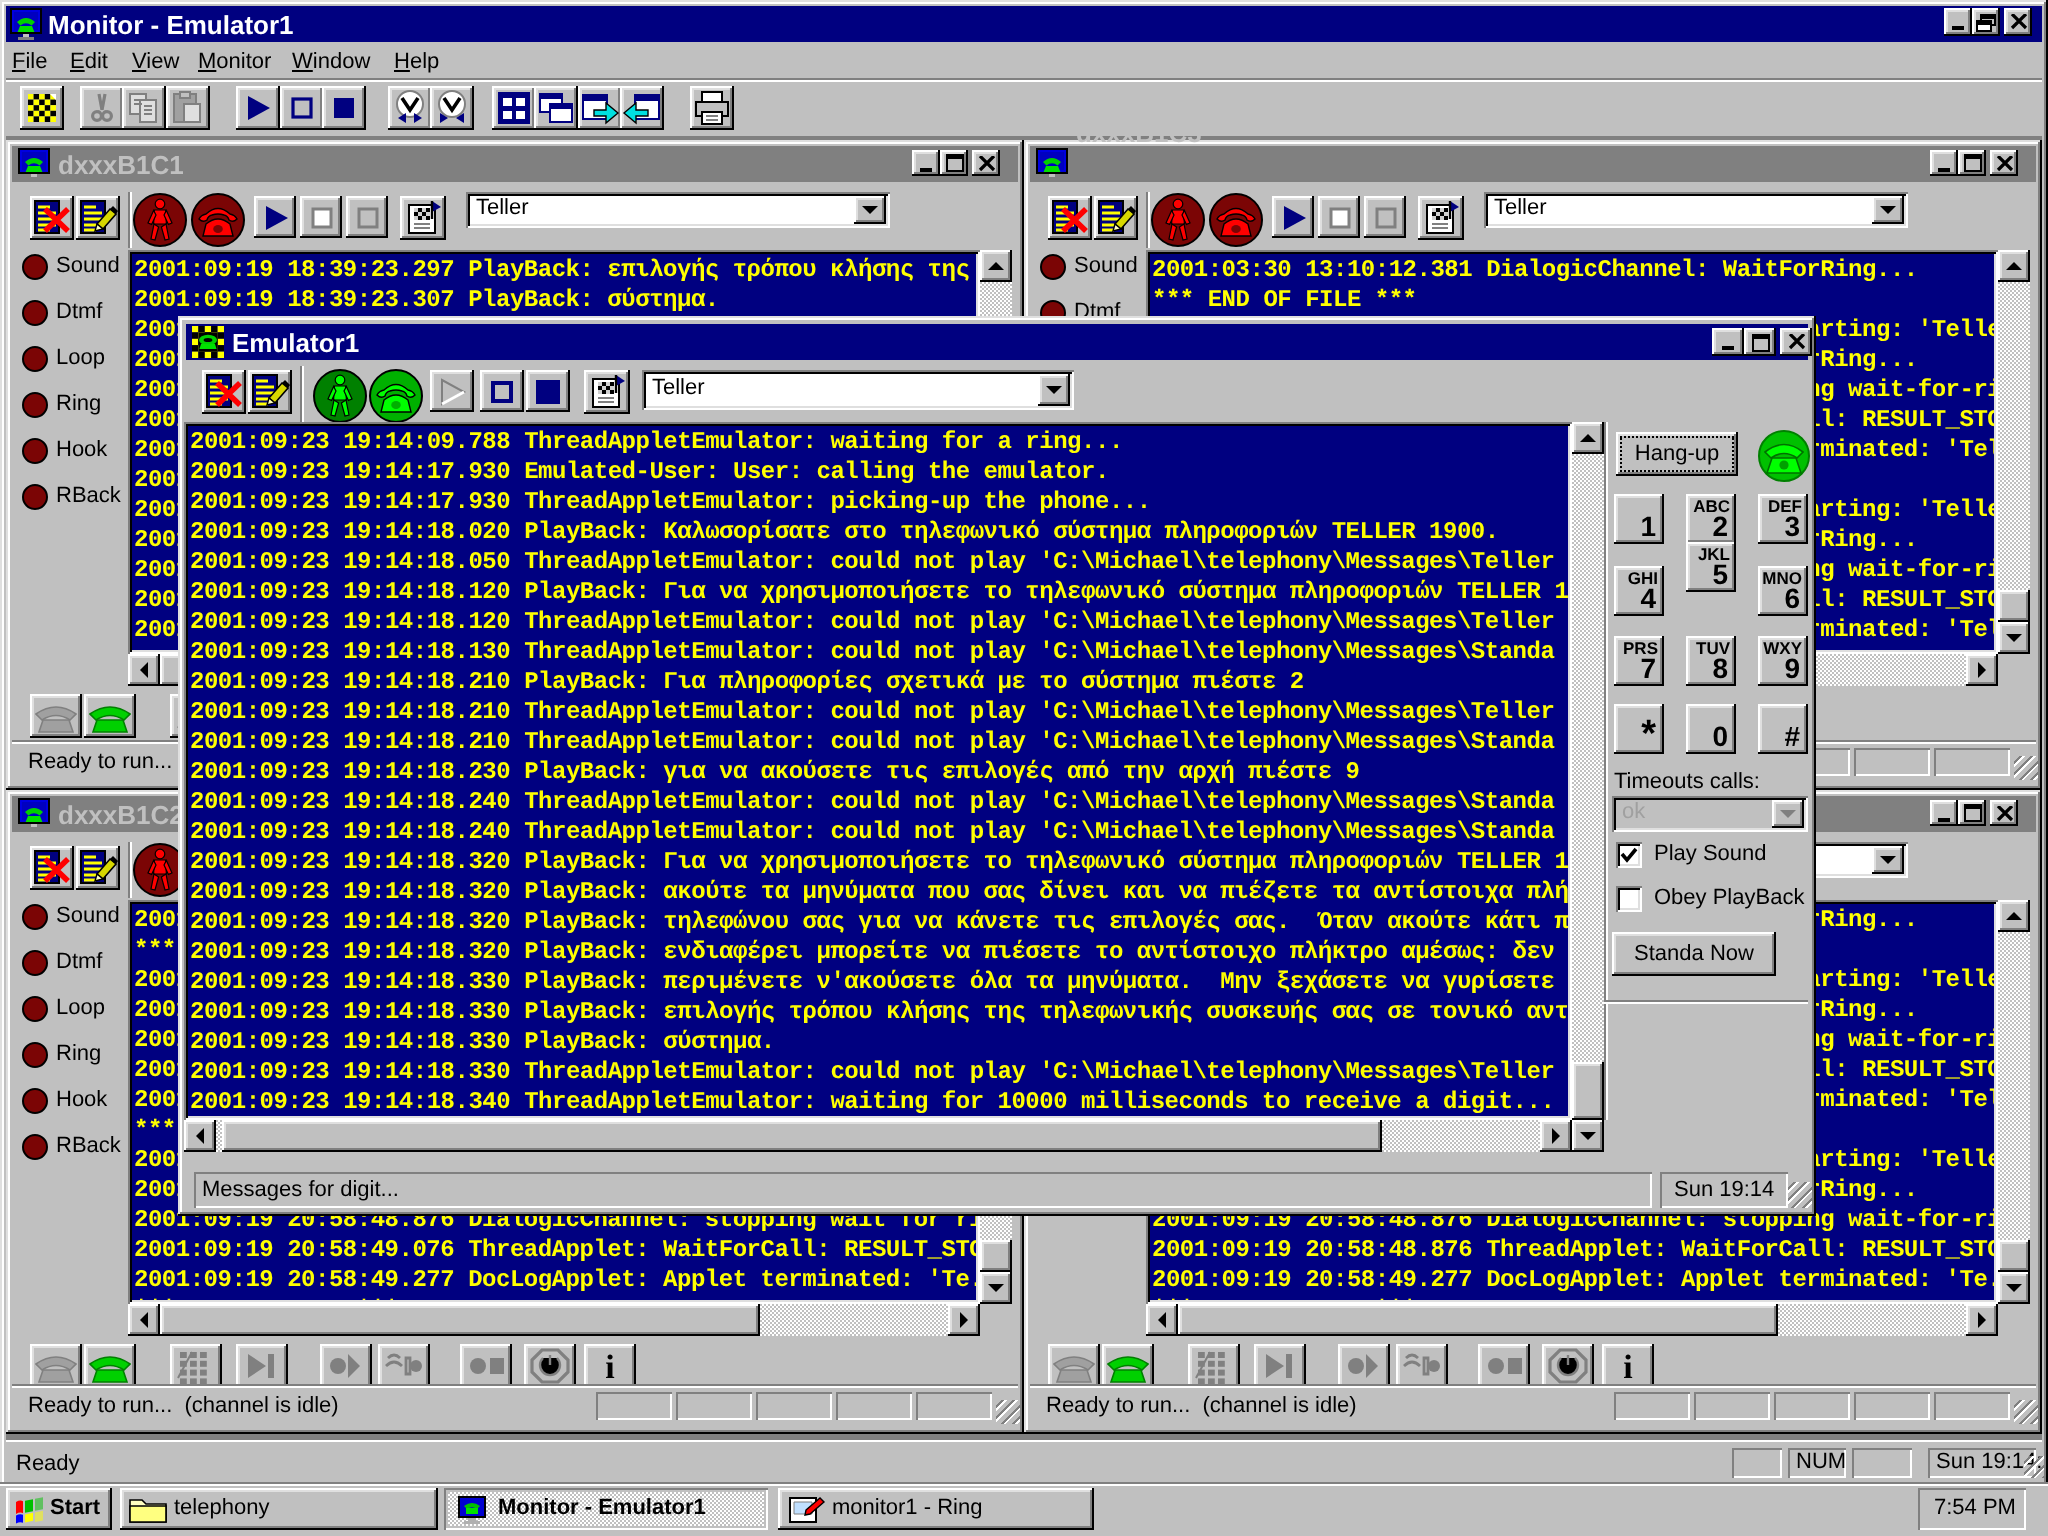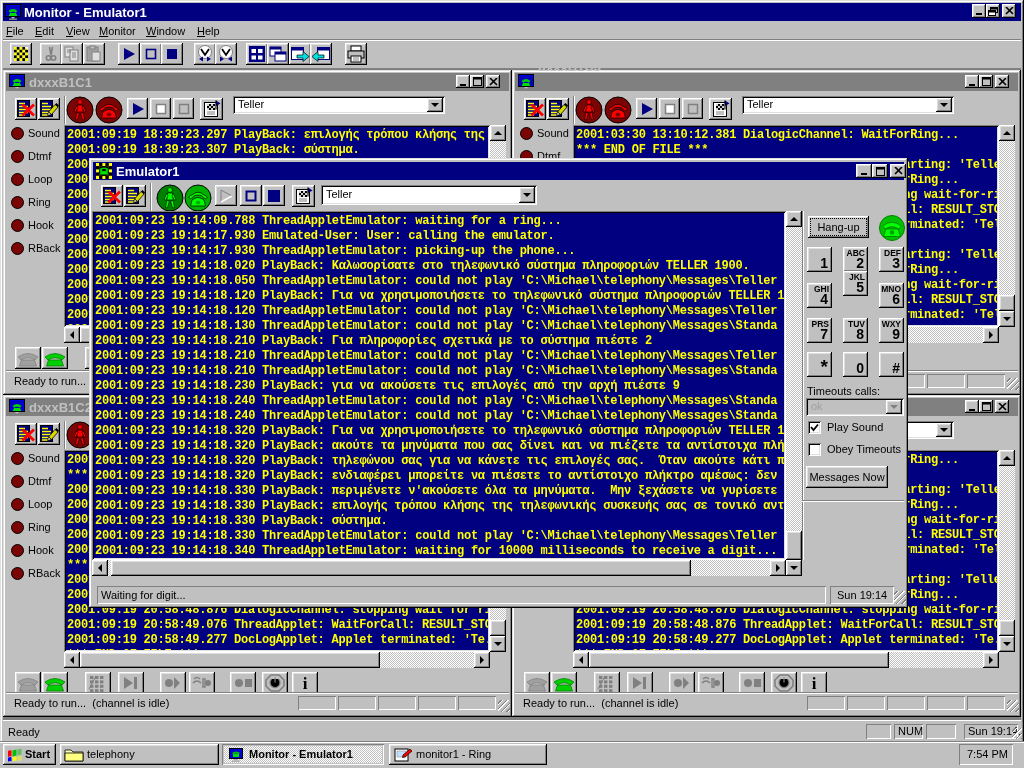--- a/index.html
+++ b/index.html
@@ -1440,30 +1440,30 @@
 <div class="a sunk" style="left:808px;top:421px;width:13px;height:13px;">
     <div style="background:#fff;position:absolute;left:2px;top:2px;right:2px;bottom:2px"></div>
     <svg width="13" height="13" style="position:absolute;left:0;top:0">
       <path d="M3 6 L5.5 9 L10 3.5" stroke="#000" stroke-width="1.8" fill="none"></path>
     </svg>
   </div>
 <div class="a" style="left:827px;top:421px;width:80px;height:13px;">Play Sound</div>
 <div class="a sunk" style="left:808px;top:443px;width:13px;height:13px;">
     <div style="background:#fff;position:absolute;left:2px;top:2px;right:2px;bottom:2px"></div>
   </div>
-<div class="a" style="left:827px;top:443px;width:90px;height:13px;">Obey Timeouts</div>
+<div class="a" style="left:827px;top:443px;width:90px;height:13px;">Obey PlayBack</div>
 <div class="a btn tb" style="left:806px;top:466px;width:82px;height:22px;">
-    <span style="font-size:11px">Messages Now</span>
+    <span style="font-size:11px">Standa Now</span>
   </div>
 <div class="a" style="left:802px;top:500px;width:102px;height:2px;">
     <div style="width:100%;height:1px;background:#808080"></div>
     <div style="width:100%;height:1px;background:#fff"></div>
   </div>
 <div class="a sunk1" style="left:97px;top:586px;width:729px;height:18px;">
-    <div class="a" style="left:4px;top:3px;font-size:11px">Waiting for digit...</div>
+    <div class="a" style="left:4px;top:3px;font-size:11px">Messages for digit...</div>
   </div>
 <div class="a sunk1" style="left:830px;top:586px;width:64px;height:18px;">
     <div class="a" style="left:7px;top:3px;font-size:11px">Sun 19:14</div>
   </div>
 <div class="a grip" style="left:894px;top:591px;width:12px;height:13px;"></div>
 <div class="a" style="left:3px;top:719px;width:1018px;height:1px;">
     <div style="width:100%;height:100%;background:#808080"></div>
   </div>
 <div class="a" style="left:3px;top:720px;width:1018px;height:1px;">
     <div style="width:100%;height:100%;background:#fff"></div>

